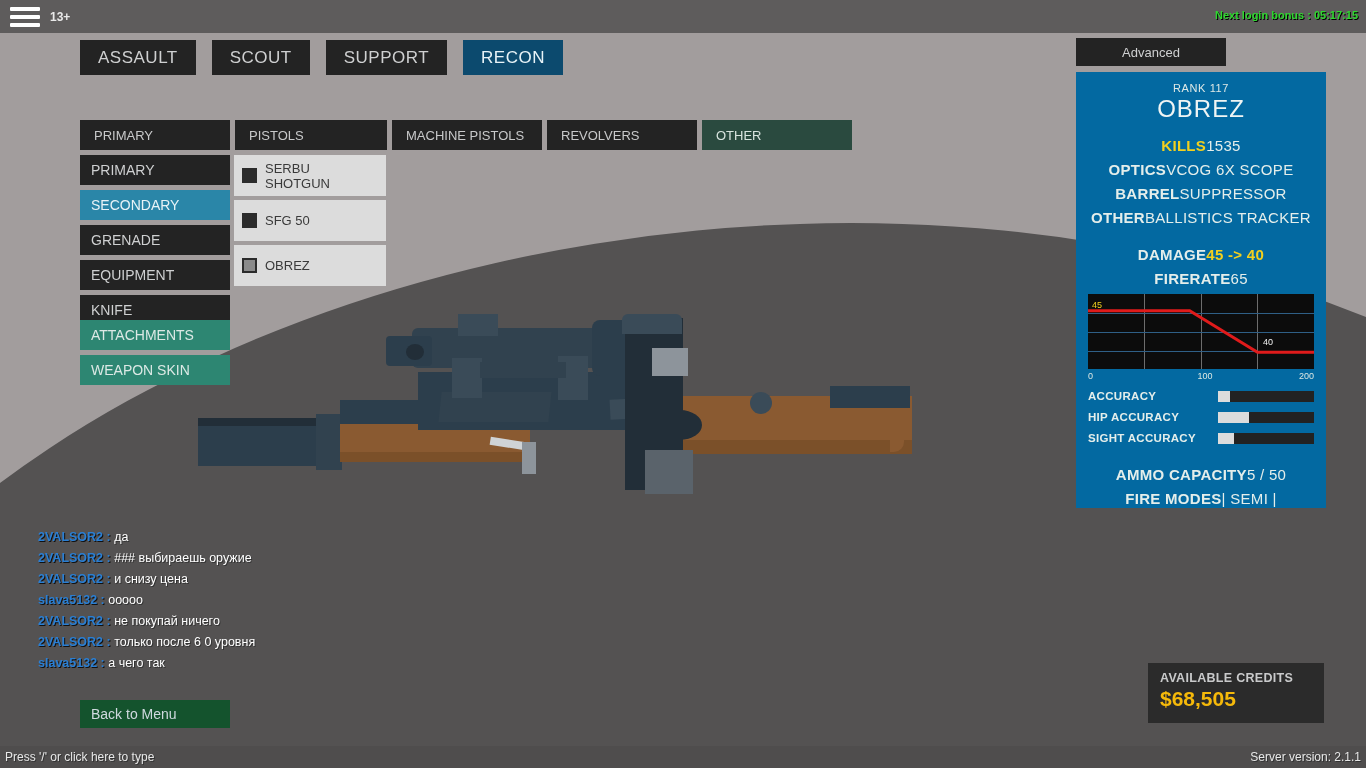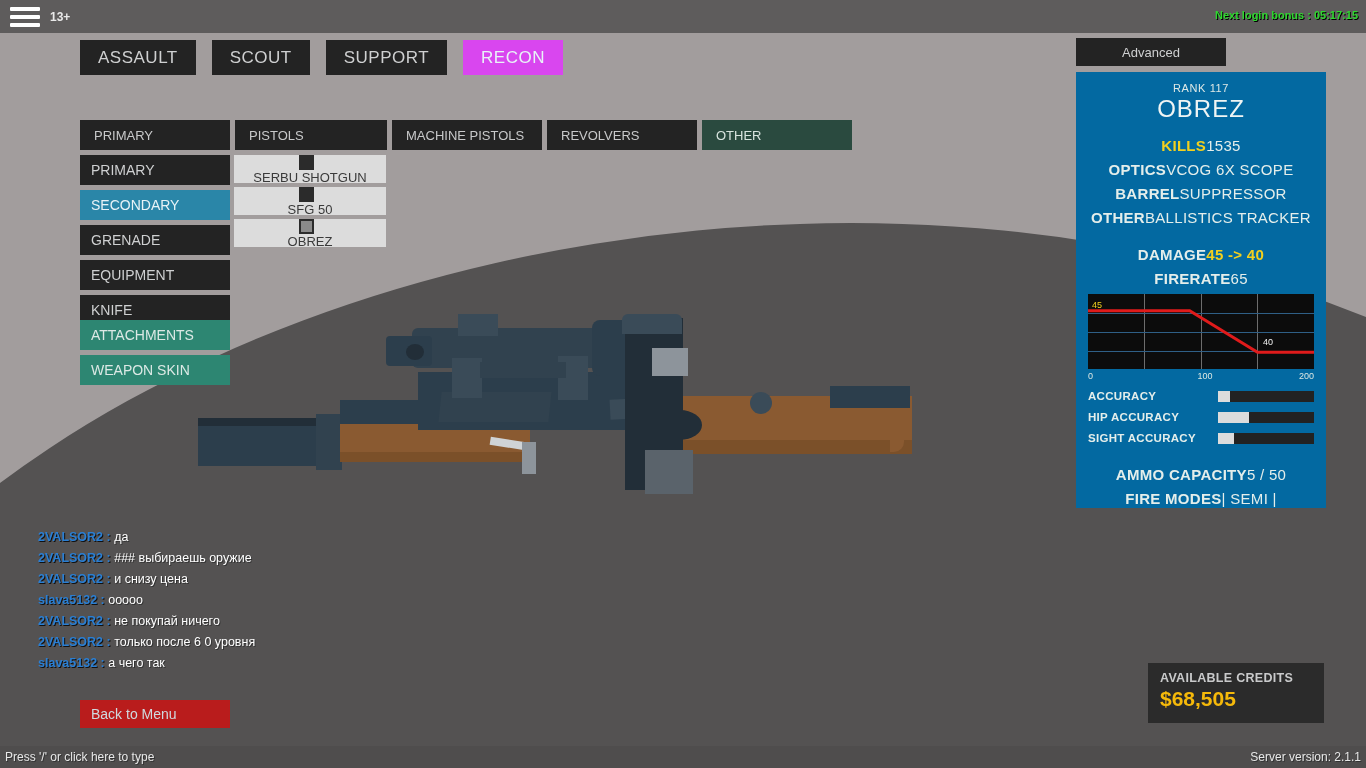--- a/index.html
+++ b/index.html
@@ -50,21 +50,21 @@
     text-shadow: 1px 1px 0 #000;
   }
 
   
   .classtabs { position: absolute; left: 80px; top: 40px; display: flex; gap: 16px; }
   .ctab {
     height: 35px; background: #232323; color: #cfd0d1;
     font-size: 17px; display: flex; align-items: center;
     padding: 12px 18px; cursor: pointer; letter-spacing: .5px;
   }
-  .ctab.sel { background: #d946ef; color: #e8f3f7; }
+  .ctab.sel { background: #0c4a6e; color: #e8f3f7; }
 
   
   .cattabs { position: absolute; left: 80px; top: 120px; display: flex; gap: 5px; }
   .cattab {
     height: 30px; background: #232323; color: #c8c9ca; font-size: 13px;
     display: flex; align-items: center; padding: 0 14px; cursor: pointer;
   }
   .cattab.sel { background: #2a4a3f; color: #d8e4df; }
 
   
@@ -78,23 +78,23 @@
   .actions { position: absolute; left: 80px; top: 320px; width: 150px; }
   .act {
     height: 30px; background: #2d8672; color: #dce9e5; font-size: 14px;
     display: flex; align-items: center; padding: 0 11px;
     margin-bottom: 5px; cursor: pointer;
   }
 
   
   .wlist { position: absolute; left: 234px; top: 155px; width: 152px; }
   .witem {
-    height: 28px; background: #dcdcdc; color: #3a3a3a; font-size: 13px;
+    height: 41px; background: #dcdcdc; color: #3a3a3a; font-size: 13px;
     display: flex; align-items: center; padding: 0 8px;
-    margin-bottom: 4px; cursor: pointer; flex-direction: column;
+    margin-bottom: 4px; cursor: pointer;
   }
   .chk { width: 15px; height: 15px; background: #2b2b2b; margin-right: 8px; flex: none; }
   .chk.on { background: #8a8a8a; border: 2px solid #2b2b2b; }
 
   
   .panel {
     position: absolute; left: 1076px; top: 72px; width: 250px; height: 436px;
     background: #0369a1; color: #e4eeeb; padding: 10px 12px;
   }
   .rank { text-align: center; font-size: 11px; letter-spacing: .6px; color: #dfe9e6; }
@@ -133,21 +133,21 @@
   .credits .lab { color: #c9cacb; font-size: 12.5px; font-weight: bold; letter-spacing: .3px; }
   .credits .amt { color: #f5b90a; font-size: 21px; font-weight: bold; margin-top: 2px; }
 
   
   .chat { position: absolute; left: 38px; top: 530px; width: 420px; }
   .msg { font-size: 12.5px; margin-bottom: 7px; color: #fff; text-shadow: 1px 1px 0 #333; white-space: nowrap; }
   .msg .u { color: #2a7fd4; font-weight: bold; text-shadow: 1px 1px 0 #111; }
   .msg .t { color: #fff; }
   .backmenu {
     position: absolute; left: 80px; top: 700px; width: 150px; height: 28px;
-    background: #b91c1c; color: #cfd9de; font-size: 14px;
+    background: #14532d; color: #cfd9de; font-size: 14px;
     display: flex; align-items: center; padding: 0 11px; cursor: pointer;
   }
 
   
   .botbar {
     position: absolute; left: 0; bottom: 0; width: 1366px; height: 22px;
     background: #4f4d4d;
   }
   .botbar .hint { position: absolute; left: 5px; top: 4px; color: #e8e8e8; font-size: 12px; text-shadow: 1px 1px 0 #333; }
   .botbar .ver  { position: absolute; right: 5px; top: 4px; color: #e8e8e8; font-size: 12px; text-shadow: 1px 1px 0 #333; }

